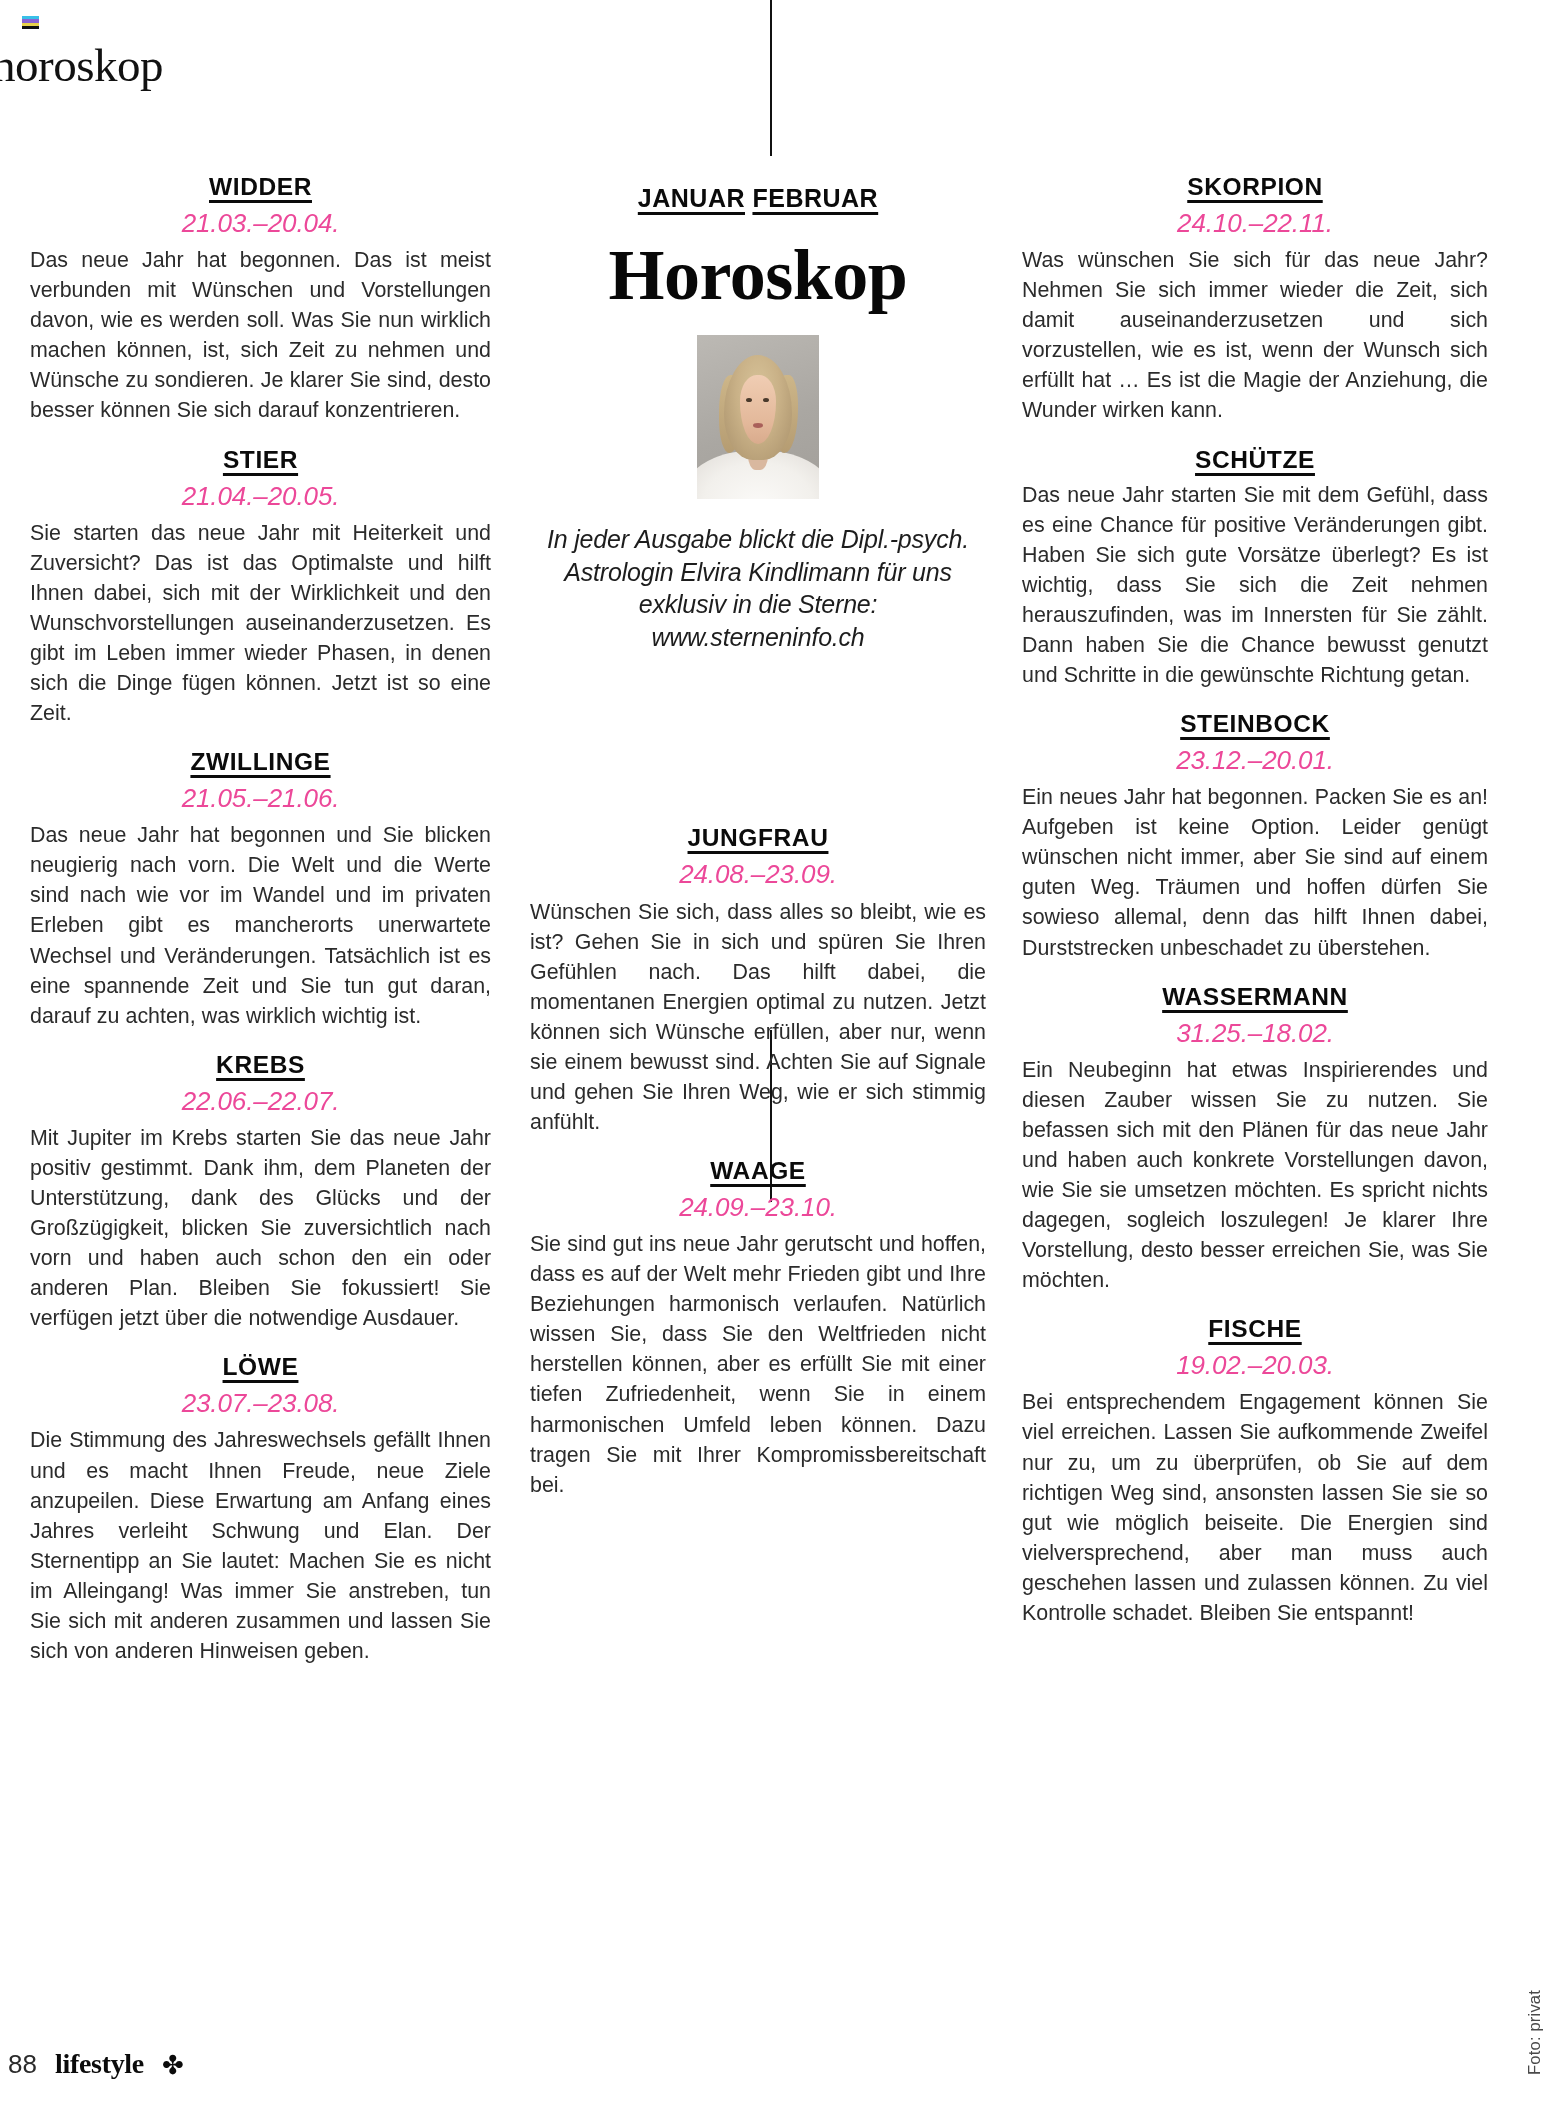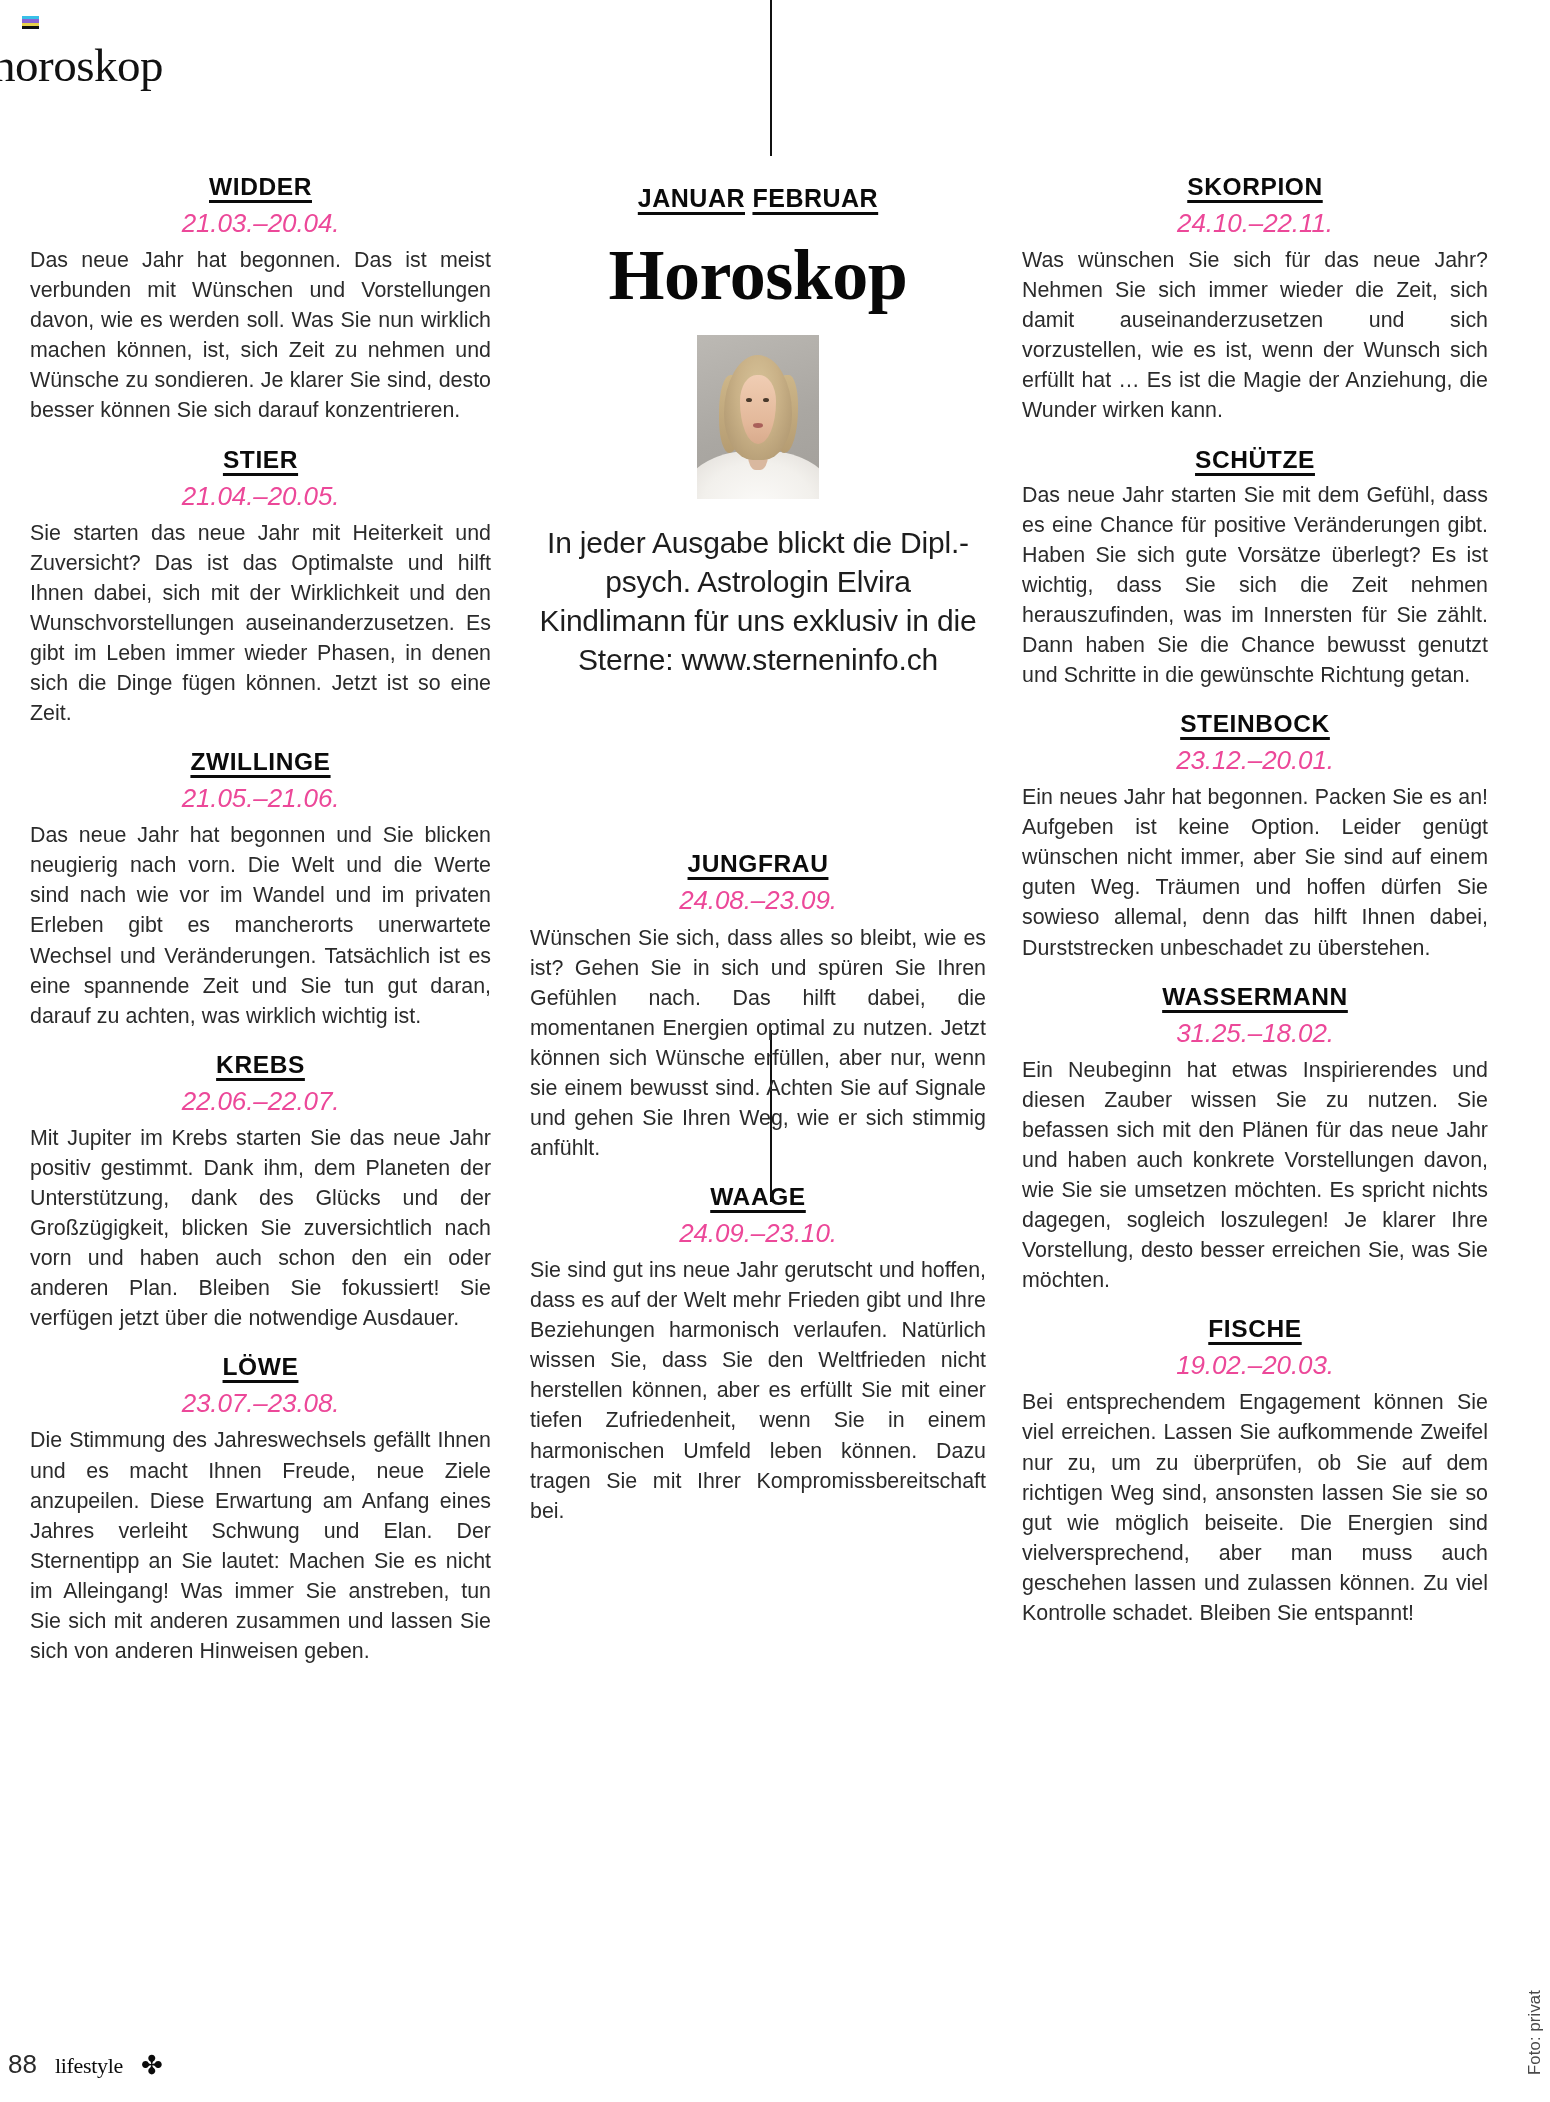--- a/index.html
+++ b/index.html
@@ -176,21 +176,22 @@
   #portrait-wrap .eye.l { left:40%; }
   #portrait-wrap .eye.r { left:54%; }
   #portrait-wrap .mouth {
     position:absolute; left:45.5%; top:53.5%; width:9%; height:3.2%;
     background:#a9605a; border-radius:50%;
   }
 
   #portrait-caption {
     margin-top: 24px;
     text-align: center;
-    font-size: 30px;
+    font-style: italic;
+    font-size: 25px;
     line-height: 1.30;
     color: #1d1d1d;
     letter-spacing: -0.2px;
   }
 
   
   #center-signs { margin-top: 168px; }
 
   
   #footer {
@@ -202,22 +203,22 @@
     gap: 18px;
     justify-content: flex-end;
   }
   #page-number {
     font-size: 26px;
     color: #2b2b2b;
     font-family: "Liberation Sans", sans-serif;
   }
   #footer-brand {
     font-family: "Liberation Serif", "DejaVu Serif", serif;
-    font-weight: 400;
-    font-size: 22px;
+    font-weight: 700;
+    font-size: 28px;
     color: #0b0b0b;
     letter-spacing: -0.3px;
   }
   #footer-mark {
     font-size: 26px;
     line-height: 1;
     color: #0b0b0b;
     position: relative;
     top: 1px;
   }

